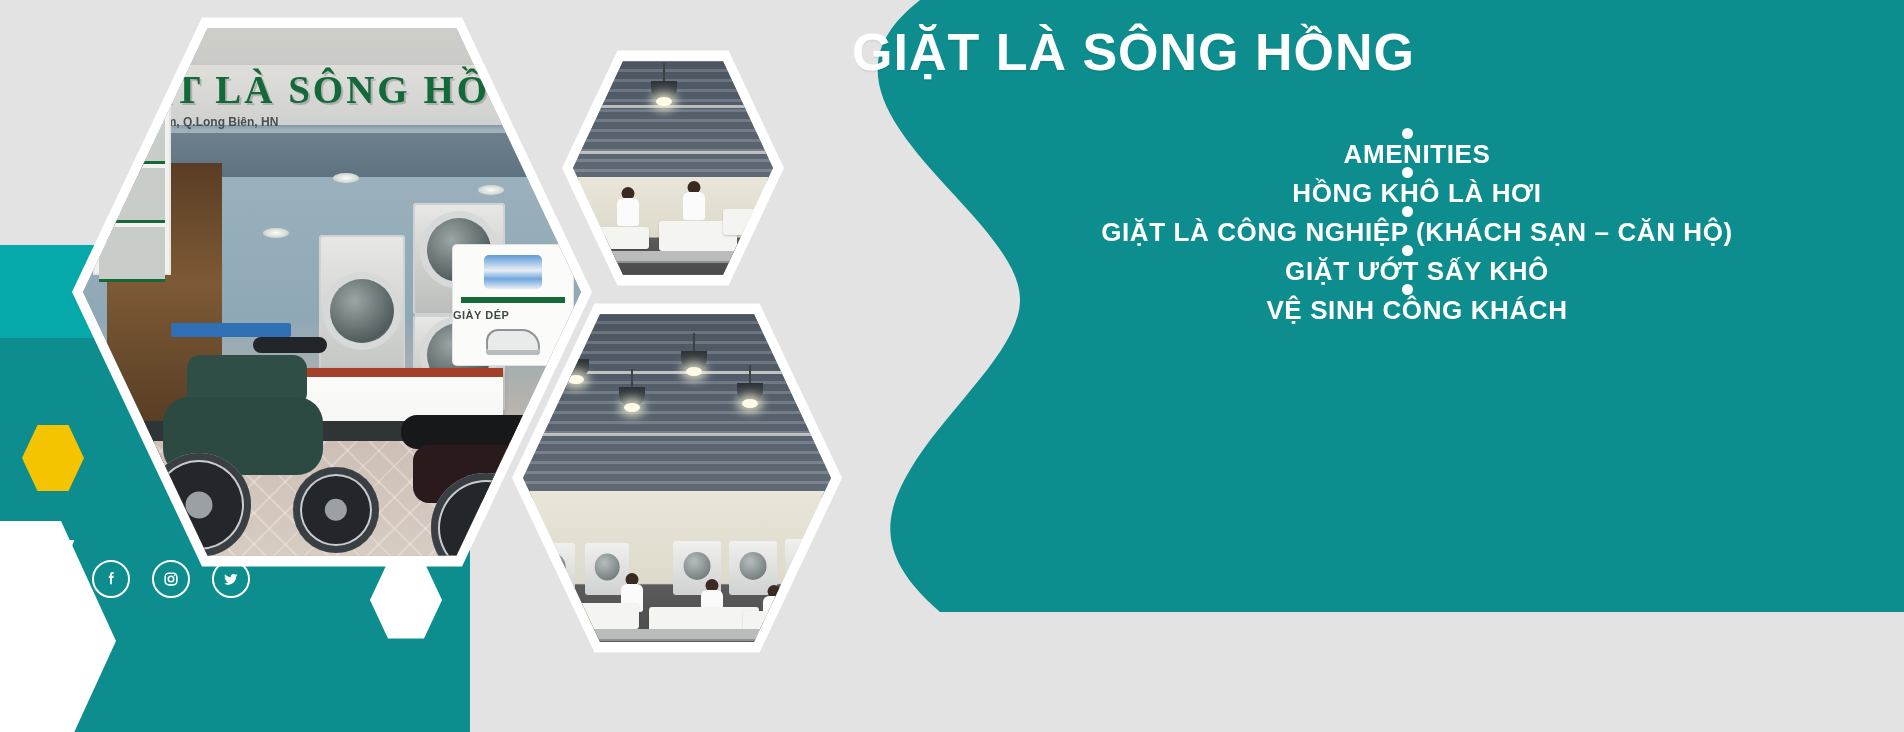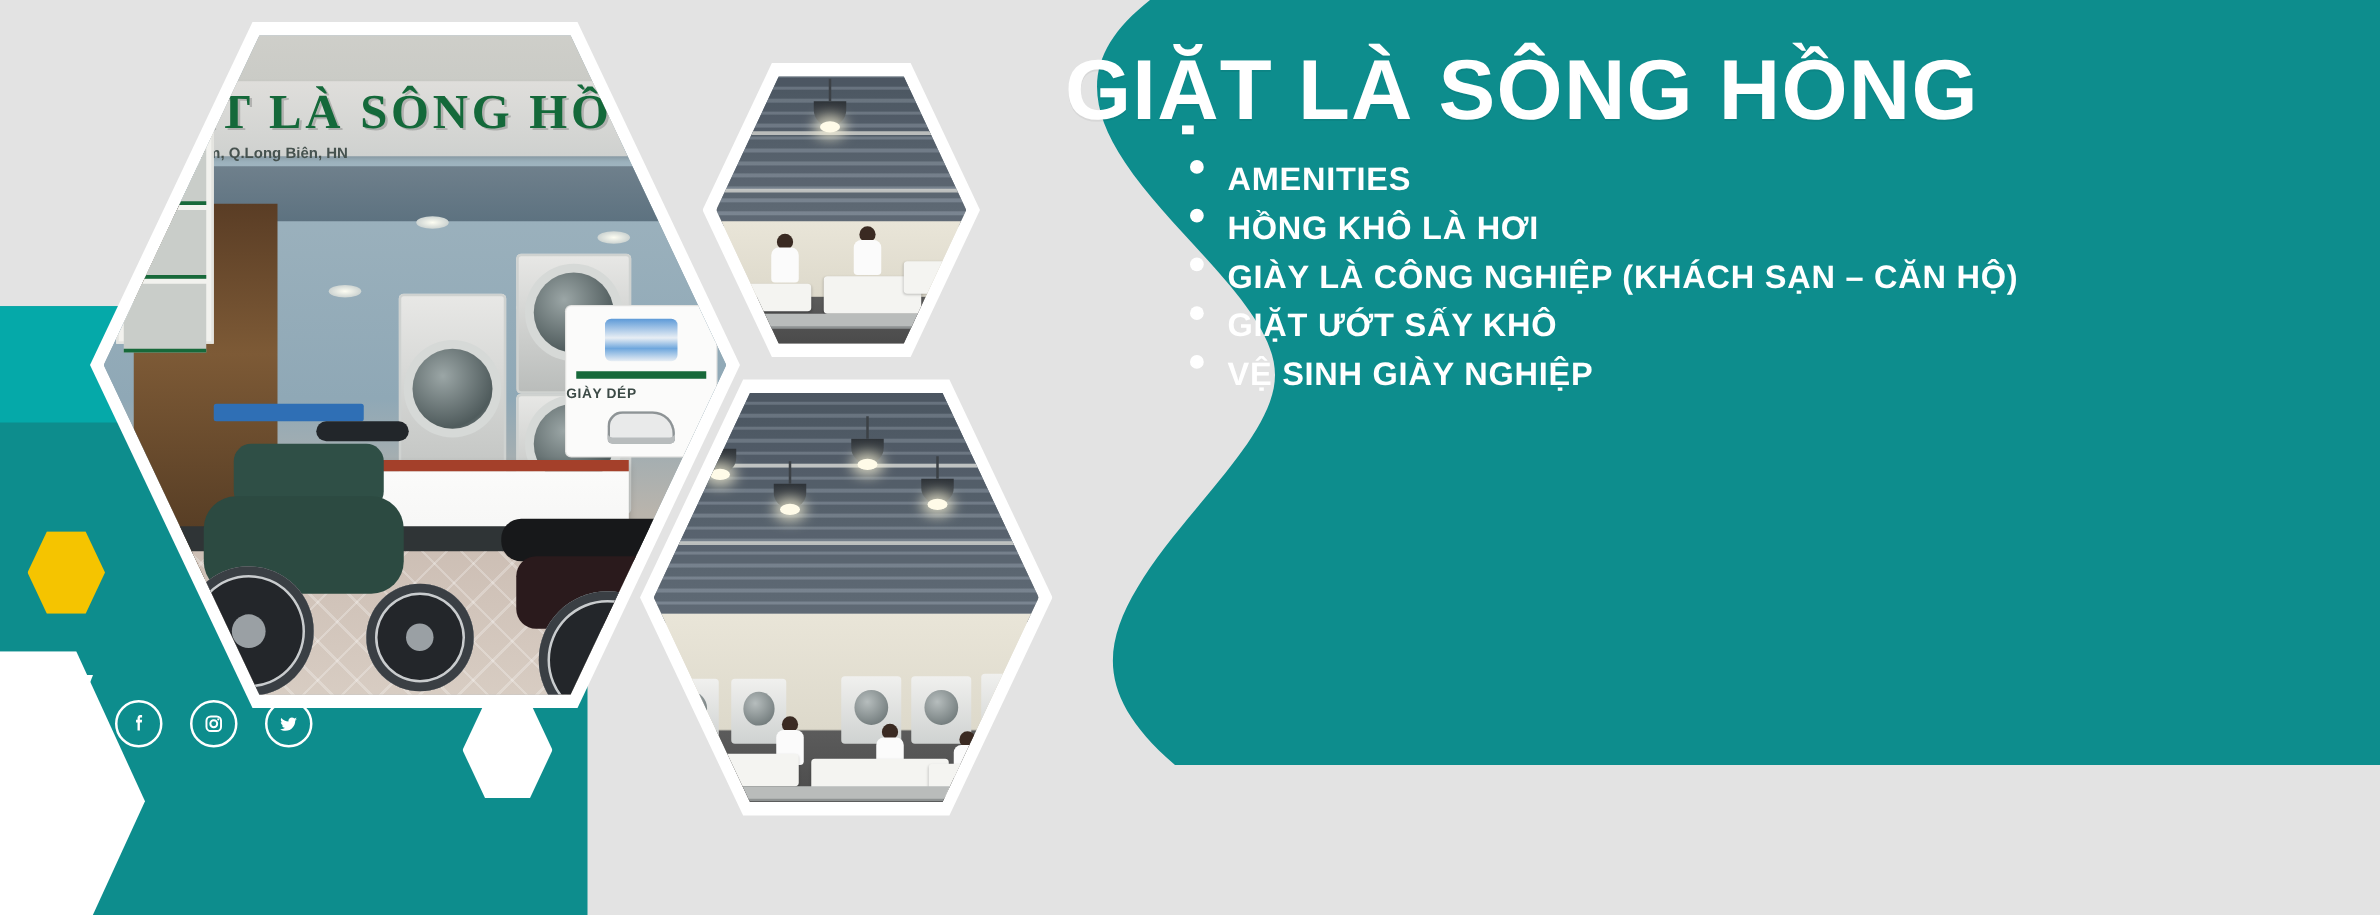--- a/index.html
+++ b/index.html
@@ -156,29 +156,28 @@
   .linen{position:absolute;background:#f4f4f1;border-radius:3px;box-shadow:0 1px 2px rgba(0,0,0,.2);}
   .fmachine{position:absolute;background:linear-gradient(180deg,#f0f0ee,#cfd2d1);border-radius:3px;}
   .fmachine:after{content:"";position:absolute;left:50%;top:46%;transform:translate(-50%,-50%);
     width:56%;height:52%;border-radius:50%;background:radial-gradient(circle at 38% 34%,#b6bdbd,#606a6b);}
   .table{position:absolute;background:#b9bcbb;border-radius:2px;box-shadow:0 2px 0 #8e9292;}
 
   
   .headline{
     position:absolute;left:852px;top:26px;width:1040px;
     color:#ffffff;font-weight:bold;
-    font-size:68px;line-height:1;letter-spacing:1px;
+    font-size:52px;line-height:1;letter-spacing:1px;
     white-space:nowrap;
     text-shadow:0 2px 0 rgba(0,0,0,.05);
-    margin-top:12px;
   }
   .bullets{position:absolute;left:952px;top:128px;width:930px;}
   .bullet{
-    display:flex;
-    height:39px;margin-bottom:0;
+    display:flex;align-items:center;
+    height:39px;margin-bottom:0;flex-direction:column;
   }
   .bullet .dot{
     width:11px;height:11px;border-radius:50%;background:#ffffff;flex:0 0 auto;margin-right:19px;
   }
   .bullet .txt{
     color:#ffffff;font-weight:bold;font-size:26px;letter-spacing:.6px;white-space:nowrap;
   }
 
   
   .socials{position:absolute;left:92px;top:560px;display:flex;gap:22px;}
@@ -341,29 +340,29 @@
     <div class="bullet">
       <span class="dot"></span>
       <span class="txt">AMENITIES</span>
     </div>
     <div class="bullet">
       <span class="dot"></span>
       <span class="txt">HỒNG KHÔ LÀ HƠI</span>
     </div>
     <div class="bullet">
       <span class="dot"></span>
-      <span class="txt">GIÀY LÀ CÔNG NGHIỆP (KHÁCH SẠN – CĂN HỘ)</span>
+      <span class="txt">GIẶT LÀ CÔNG NGHIỆP (KHÁCH SẠN – CĂN HỘ)</span>
     </div>
     <div class="bullet">
       <span class="dot"></span>
       <span class="txt">GIẶT ƯỚT SẤY KHÔ</span>
     </div>
     <div class="bullet">
       <span class="dot"></span>
-      <span class="txt">VỆ SINH GIÀY NGHIỆP</span>
+      <span class="txt">VỆ SINH CÔNG KHÁCH</span>
     </div>
   </div>
 
   <div class="socials">
     <a class="soc">
       <svg width="20" height="20" viewBox="0 0 24 24" fill="currentColor" aria-hidden="true">
         <path d="M15.2 8.2h-2.1V6.9c0-.6.4-.8.7-.8h1.4V3.6h-2C12 3.6 10.8 5 10.8 7v1.2H9.4v2.6h1.4v7.6h2.3v-7.6h1.9l.2-2.6z"></path>
       </svg>
     </a>
     <a class="soc">

